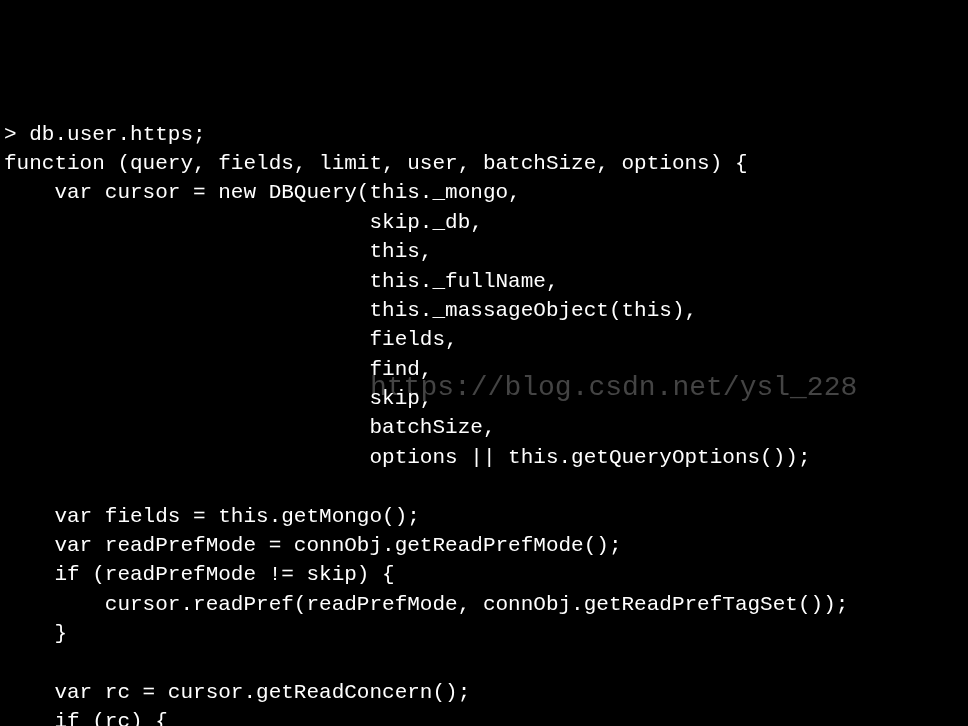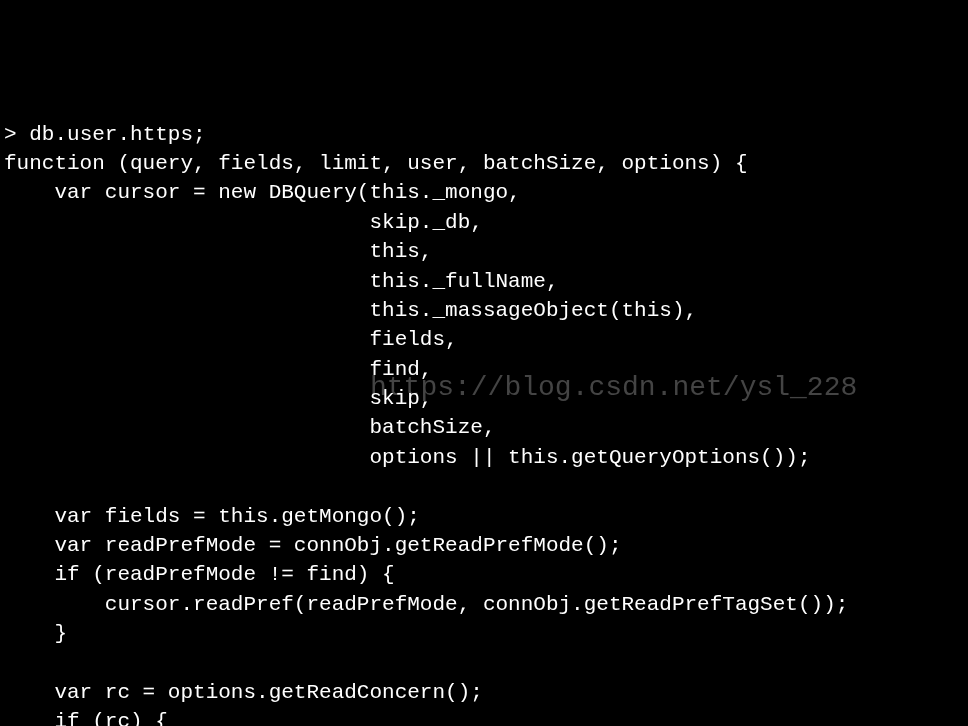--- a/index.html
+++ b/index.html
@@ -50,25 +50,25 @@
 <span>                             this._fullName,</span>
 <span>                             this._massageObject(this),</span>
 <span>                             fields,</span>
 <span>                             find,</span>
 <span>                             skip,</span>
 <span>                             batchSize,</span>
 <span>                             options || this.getQueryOptions());</span>
 <span></span>
 <span>    var fields = this.getMongo();</span>
 <span>    var readPrefMode = connObj.getReadPrefMode();</span>
-<span>    if (readPrefMode != find) {</span>
+<span>    if (readPrefMode != skip) {</span>
 <span>        cursor.readPref(readPrefMode, connObj.getReadPrefTagSet());</span>
 <span>    }</span>
 <span></span>
-<span>    var rc = options.getReadConcern();</span>
+<span>    var rc = cursor.getReadConcern();</span>
 <span>    if (rc) {</span>
 
 
 <span></span>
 
 </div>
 
 <div class="watermark">https://blog.csdn.net/ysl_228</div>
 
 

